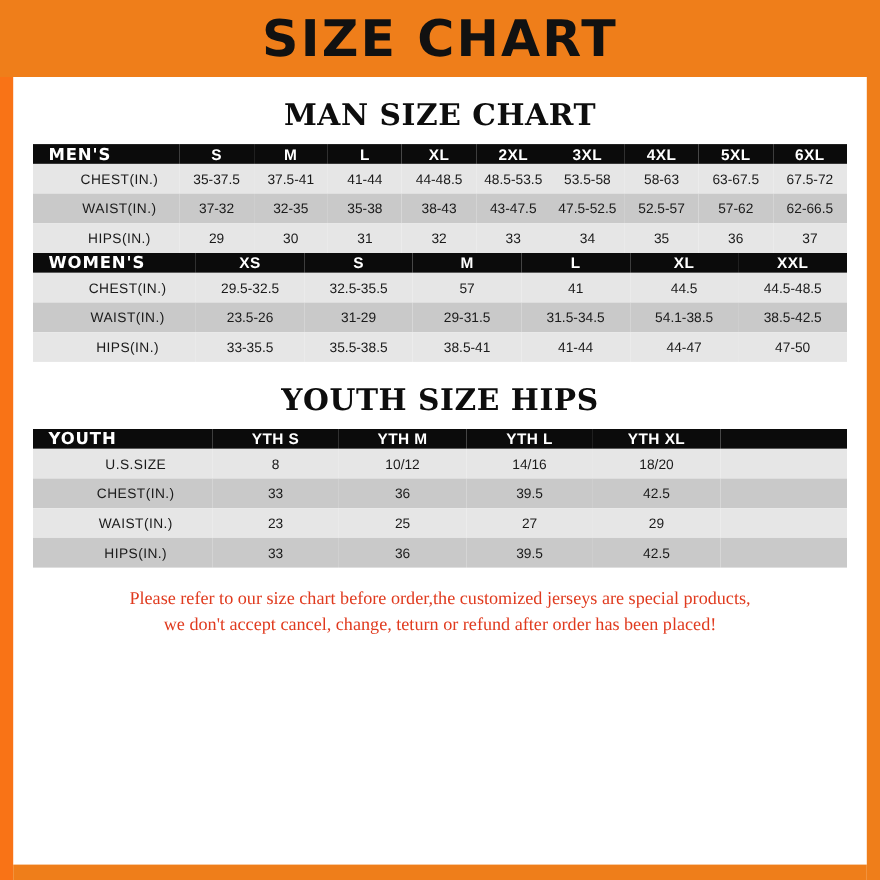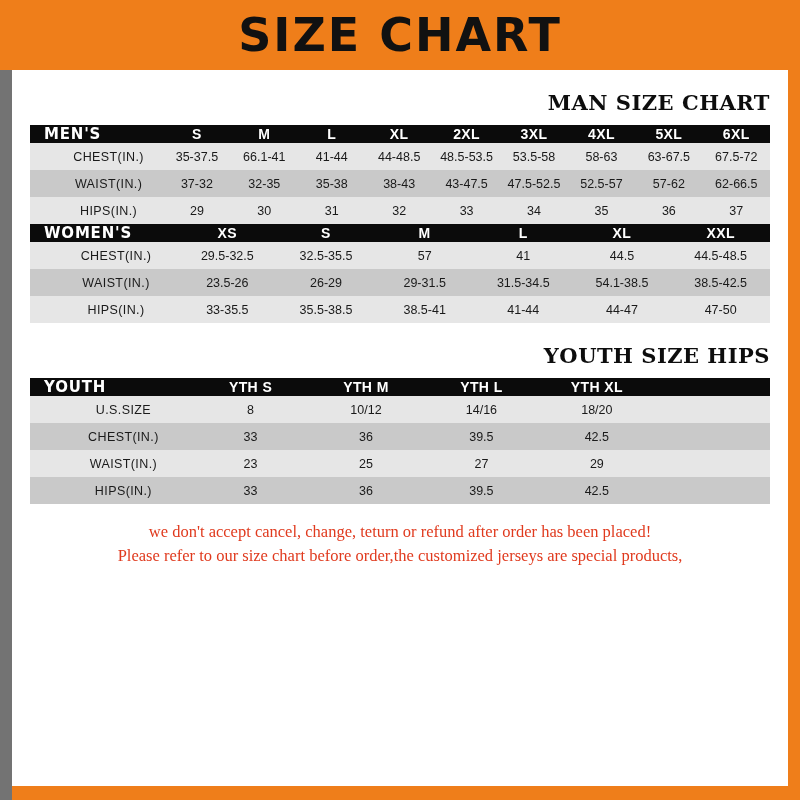--- a/index.html
+++ b/index.html
@@ -11,21 +11,21 @@
     height: 800px;
     background: #ffffff;
     font-family: "Liberation Sans", sans-serif;
     overflow: hidden;
   }
   .page {
     position: relative;
     width: 800px;
     height: 800px;
     box-sizing: border-box;
-    border-left: 12px solid #737373;
+    border-left: 12px solid #f97316;
     border-right: 12px solid #ef7e1a;
     background: #ffffff;
   }
   .banner {
     background: #ef7e1a;
     height: 70px;
     display: flex;
     align-items: center;
     justify-content: center;
     margin: 0 -12px;
@@ -35,24 +35,24 @@
     font-weight: bold;
     font-size: 46px;
     letter-spacing: 2px;
     color: #111111;
     line-height: 1;
   }
   .content {
     padding: 0 18px;
   }
   .section-title {
-    text-align: right;
+    text-align: center;
     font-family: "DejaVu Serif", serif;
     font-weight: bold;
-    font-size: 21px;
+    font-size: 27px;
     letter-spacing: 0.5px;
     color: #0d0d0d;
     margin: 20px 0 10px 0;
   }
   table.size-table {
     width: 100%;
     border-collapse: collapse;
     table-layout: fixed;
   }
   table.size-table th,
@@ -145,21 +145,21 @@
           <th>3XL</th>
           <th>4XL</th>
           <th>5XL</th>
           <th>6XL</th>
         </tr>
       </thead>
       <tbody>
         <tr class="band-light">
           <td class="rowlabel">CHEST(IN.)</td>
           <td>35-37.5</td>
-          <td>66.1-41</td>
+          <td>37.5-41</td>
           <td>41-44</td>
           <td>44-48.5</td>
           <td>48.5-53.5</td>
           <td>53.5-58</td>
           <td>58-63</td>
           <td>63-67.5</td>
           <td>67.5-72</td>
         </tr>
         <tr class="band-dark">
           <td class="rowlabel">WAIST(IN.)</td>
@@ -215,21 +215,21 @@
           <td>29.5-32.5</td>
           <td>32.5-35.5</td>
           <td>57</td>
           <td>41</td>
           <td>44.5</td>
           <td>44.5-48.5</td>
         </tr>
         <tr class="band-dark">
           <td class="rowlabel">WAIST(IN.)</td>
           <td>23.5-26</td>
-          <td>26-29</td>
+          <td>31-29</td>
           <td>29-31.5</td>
           <td>31.5-34.5</td>
           <td>54.1-38.5</td>
           <td>38.5-42.5</td>
         </tr>
         <tr class="band-light">
           <td class="rowlabel">HIPS(IN.)</td>
           <td>33-35.5</td>
           <td>35.5-38.5</td>
           <td>38.5-41</td>
@@ -290,20 +290,20 @@
           <td>33</td>
           <td>36</td>
           <td>39.5</td>
           <td>42.5</td>
           <td></td>
         </tr>
       </tbody>
     </table>
 
     <div class="notice">
+      <div>Please refer to our size chart before order,the customized jerseys are special products,</div>
       <div>we don't accept cancel, change, teturn or refund after order has been placed!</div>
-      <div>Please refer to our size chart before order,the customized jerseys are special products,</div>
     </div>
 
   </div>
 
   <div class="bottom-bar"></div>
 </div>
 
 </body></html>

